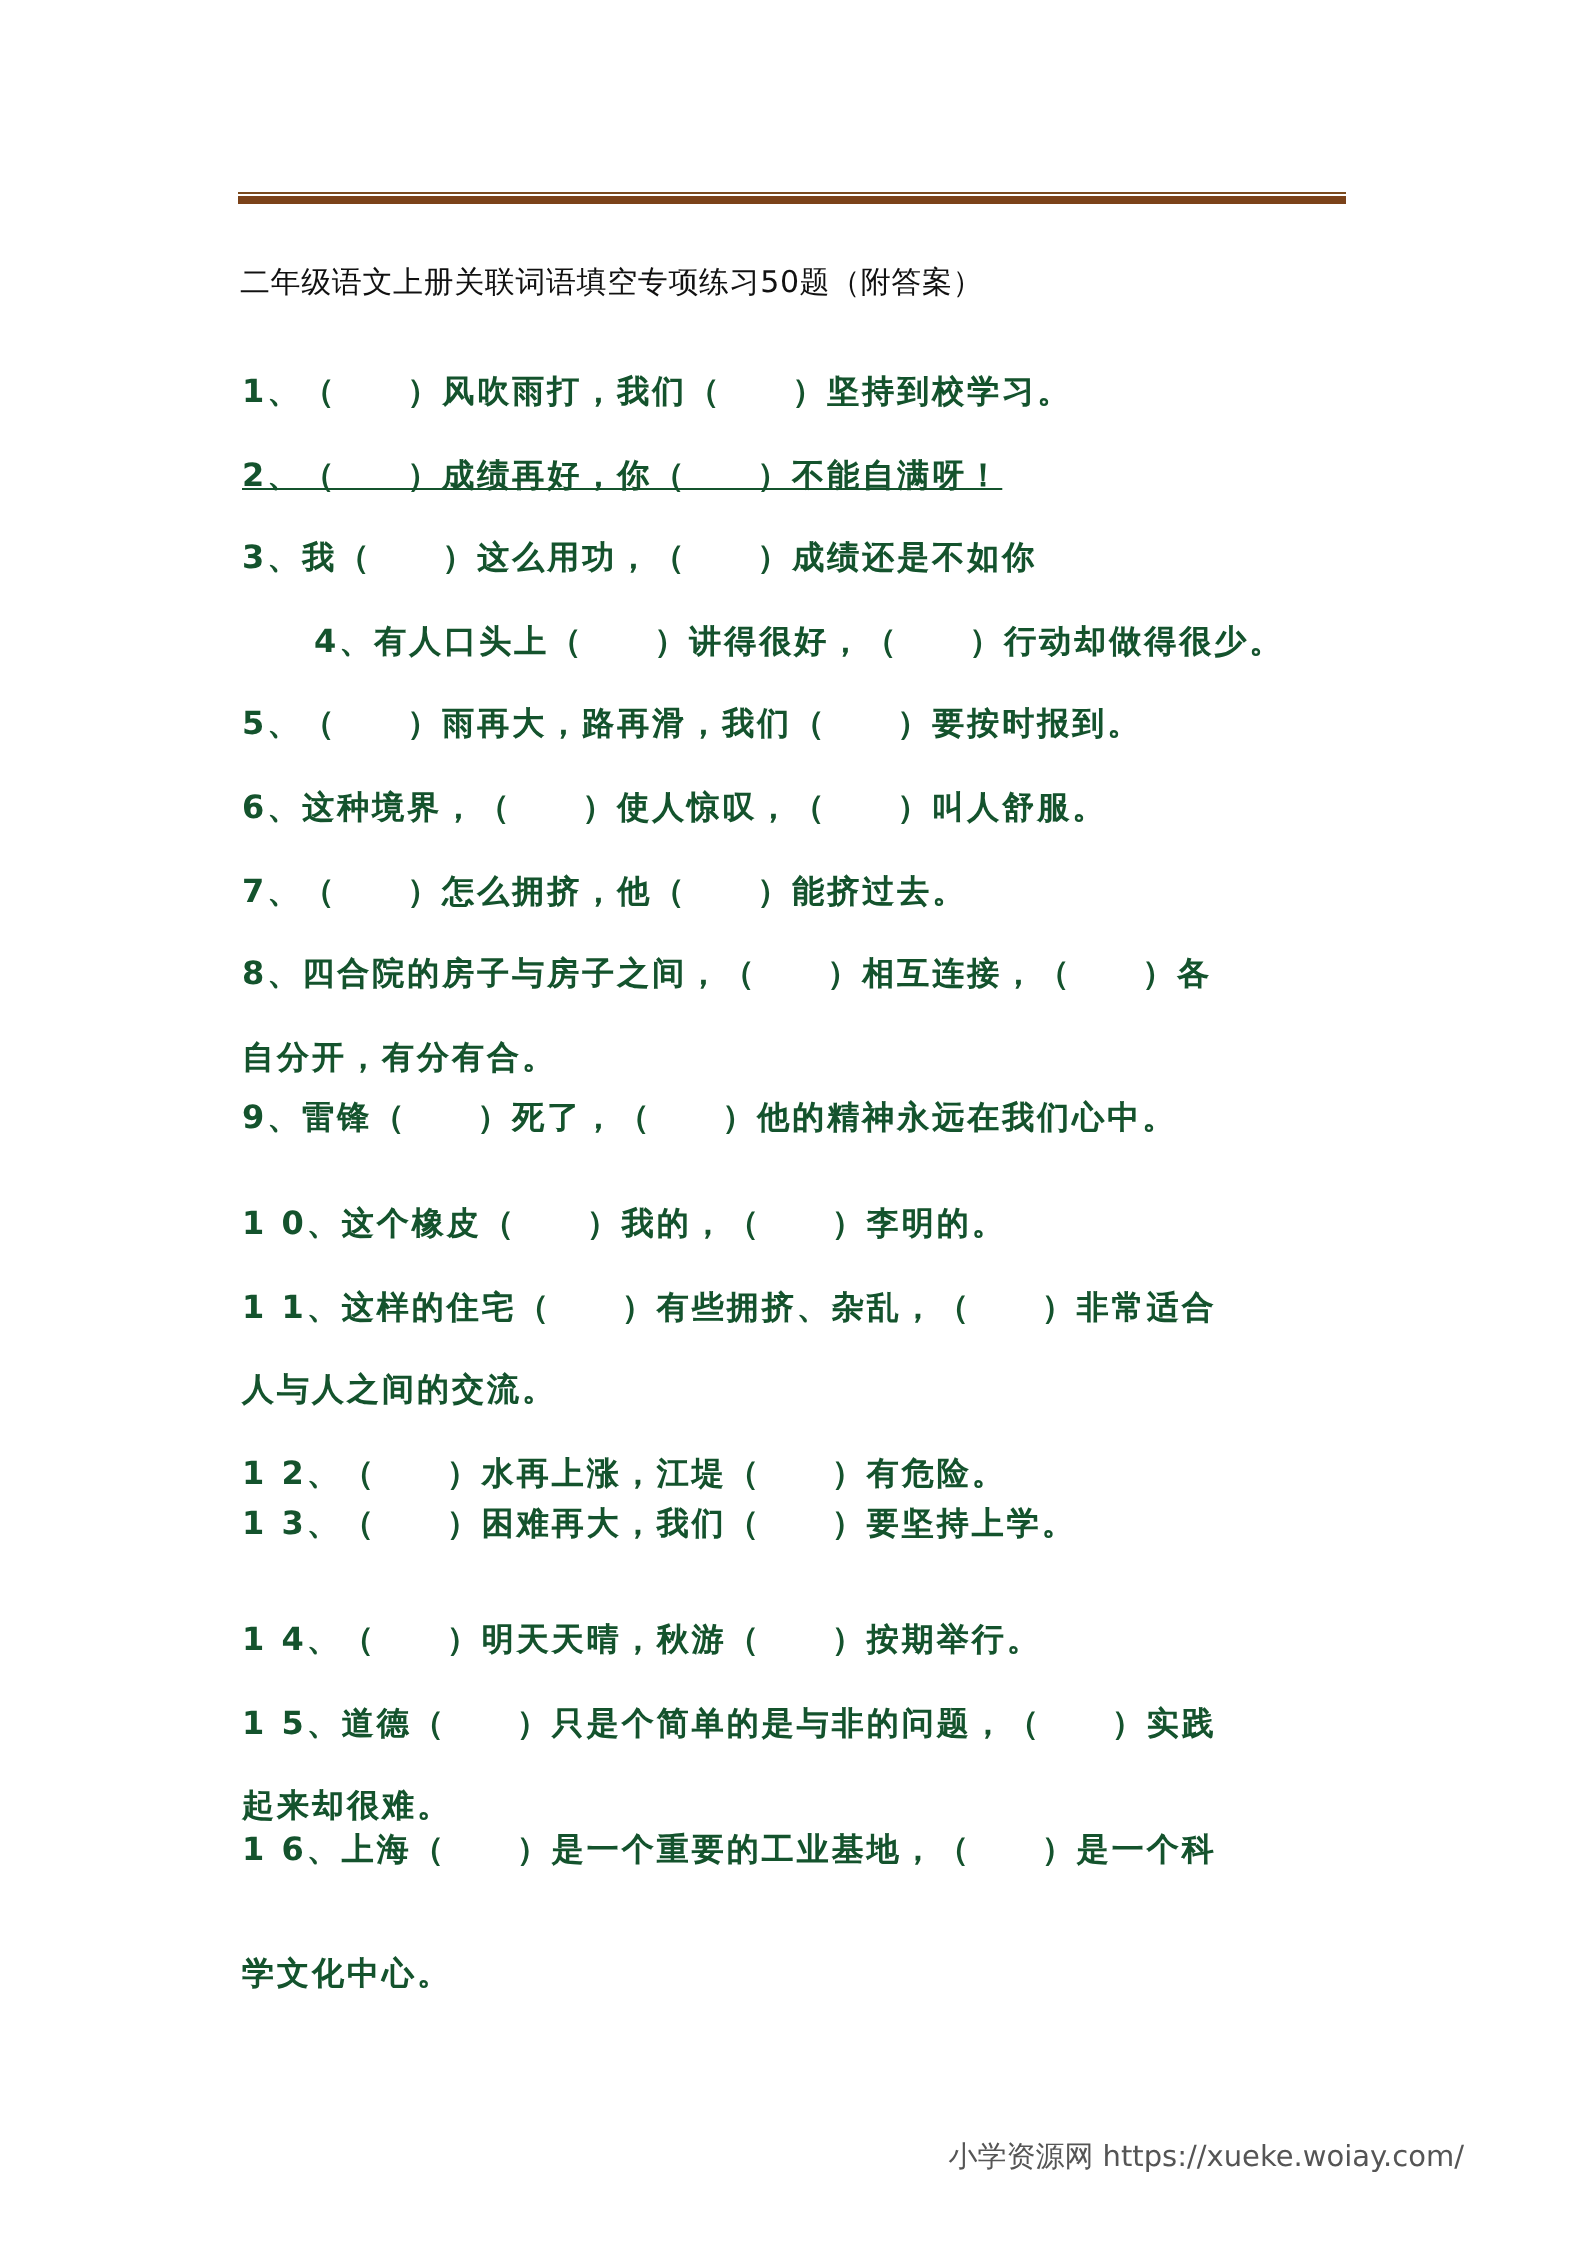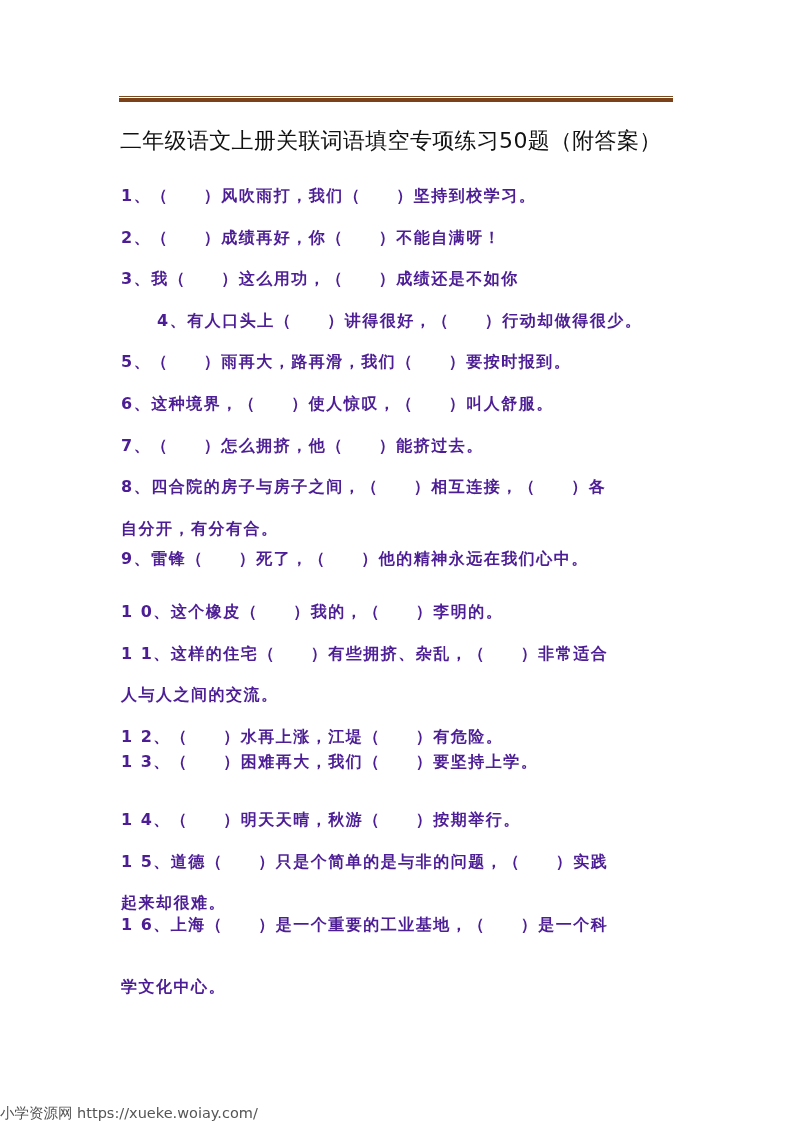--- a/index.html
+++ b/index.html
@@ -1,39 +1,39 @@
 <!DOCTYPE html>
 <html><head>
   <meta charset="utf-8">
   <style>
     html, body { margin: 0; padding: 0; background: #ffffff; }
     body { width: 793px; height: 1122px; position: relative; overflow: hidden;
            font-family: "DejaVu Sans", "Liberation Sans", sans-serif; color: #111; }
     .rule-thin { position: absolute; left: 119px; top: 96px; width: 554px; height: 1px; background: #7a4a1e; }
     .rule-thick { position: absolute; left: 119px; top: 98px; width: 554px; height: 4px; background: #7b4219; }
-    .title { position: absolute; left: 120px; top: 128px; width: 560px; font-size: 22px; font-weight: normal;
+    .title { position: absolute; left: 120px; top: 128px; width: 560px; font-size: 15px; font-weight: normal;
              letter-spacing: 0.3px; white-space: nowrap; line-height: 26px; margin: 0; color: #111; }
     .line { position: absolute; left: 121px; font-size: 16px; font-weight: bold; white-space: nowrap;
-            line-height: 22px; letter-spacing: 1.5px; color: #4c1d95; }
-    .footer { position: absolute; left: 0; width: 732px; top: 1103px; text-align: left;
+            line-height: 22px; letter-spacing: 1.5px; color: #14532d; }
+    .footer { position: absolute; left: 0; width: 732px; top: 1069px; text-align: right;
               font-size: 14.5px; color: #555; line-height: 20px; }
   </style>
 </head>
 <body>
 
 <div>
   <div class="rule-thin"></div>
   <div class="rule-thick"></div>
 </div>
 
 <h1 class="title">二年级语文上册关联词语填空专项练习50题（附答案）</h1>
 
 <div id="lines">
     <div class="line" style="top: 185px;">1、（　　）风吹雨打，我们（　　）坚持到校学习。</div>
-    <div class="line" style="top: 227px;">2、（　　）成绩再好，你（　　）不能自满呀！</div>
+    <div class="line" style="top: 227px; text-decoration: underline;">2、（　　）成绩再好，你（　　）不能自满呀！</div>
     <div class="line" style="top: 268px;">3、我（　　）这么用功，（　　）成绩还是不如你</div>
     <div class="line" style="top: 310px; margin-left: 36px;">4、有人口头上（　　）讲得很好，（　　）行动却做得很少。</div>
     <div class="line" style="top: 351px;">5、（　　）雨再大，路再滑，我们（　　）要按时报到。</div>
     <div class="line" style="top: 393px;">6、这种境界，（　　）使人惊叹，（　　）叫人舒服。</div>
     <div class="line" style="top: 435px;">7、（　　）怎么拥挤，他（　　）能挤过去。</div>
     <div class="line" style="top: 476px;">8、四合院的房子与房子之间，（　　）相互连接，（　　）各</div>
     <div class="line" style="top: 518px;">自分开，有分有合。</div>
     <div class="line" style="top: 548px;">9、雷锋（　　）死了，（　　）他的精神永远在我们心中。</div>
     <div class="line" style="top: 601px;">1 0、这个橡皮（　　）我的，（　　）李明的。</div>
     <div class="line" style="top: 643px;">1 1、这样的住宅（　　）有些拥挤、杂乱，（　　）非常适合</div>

